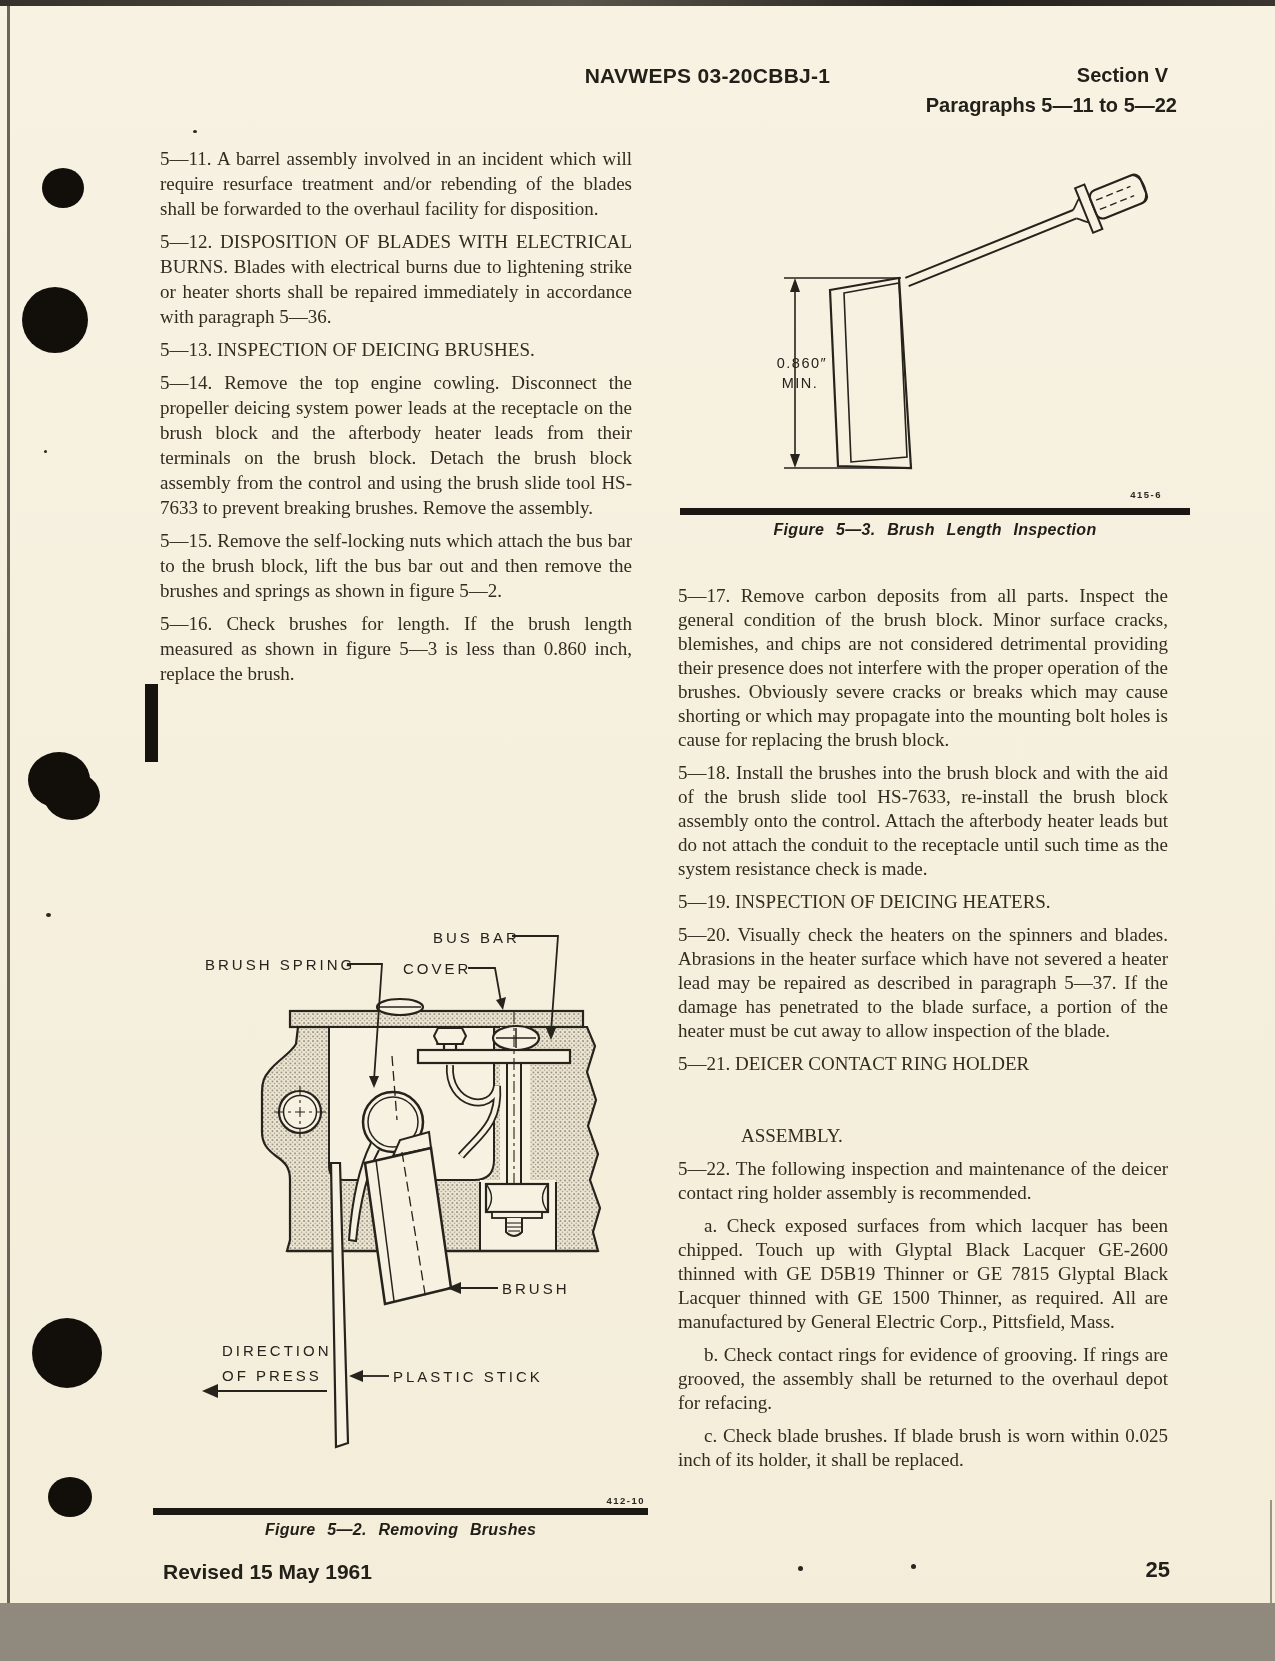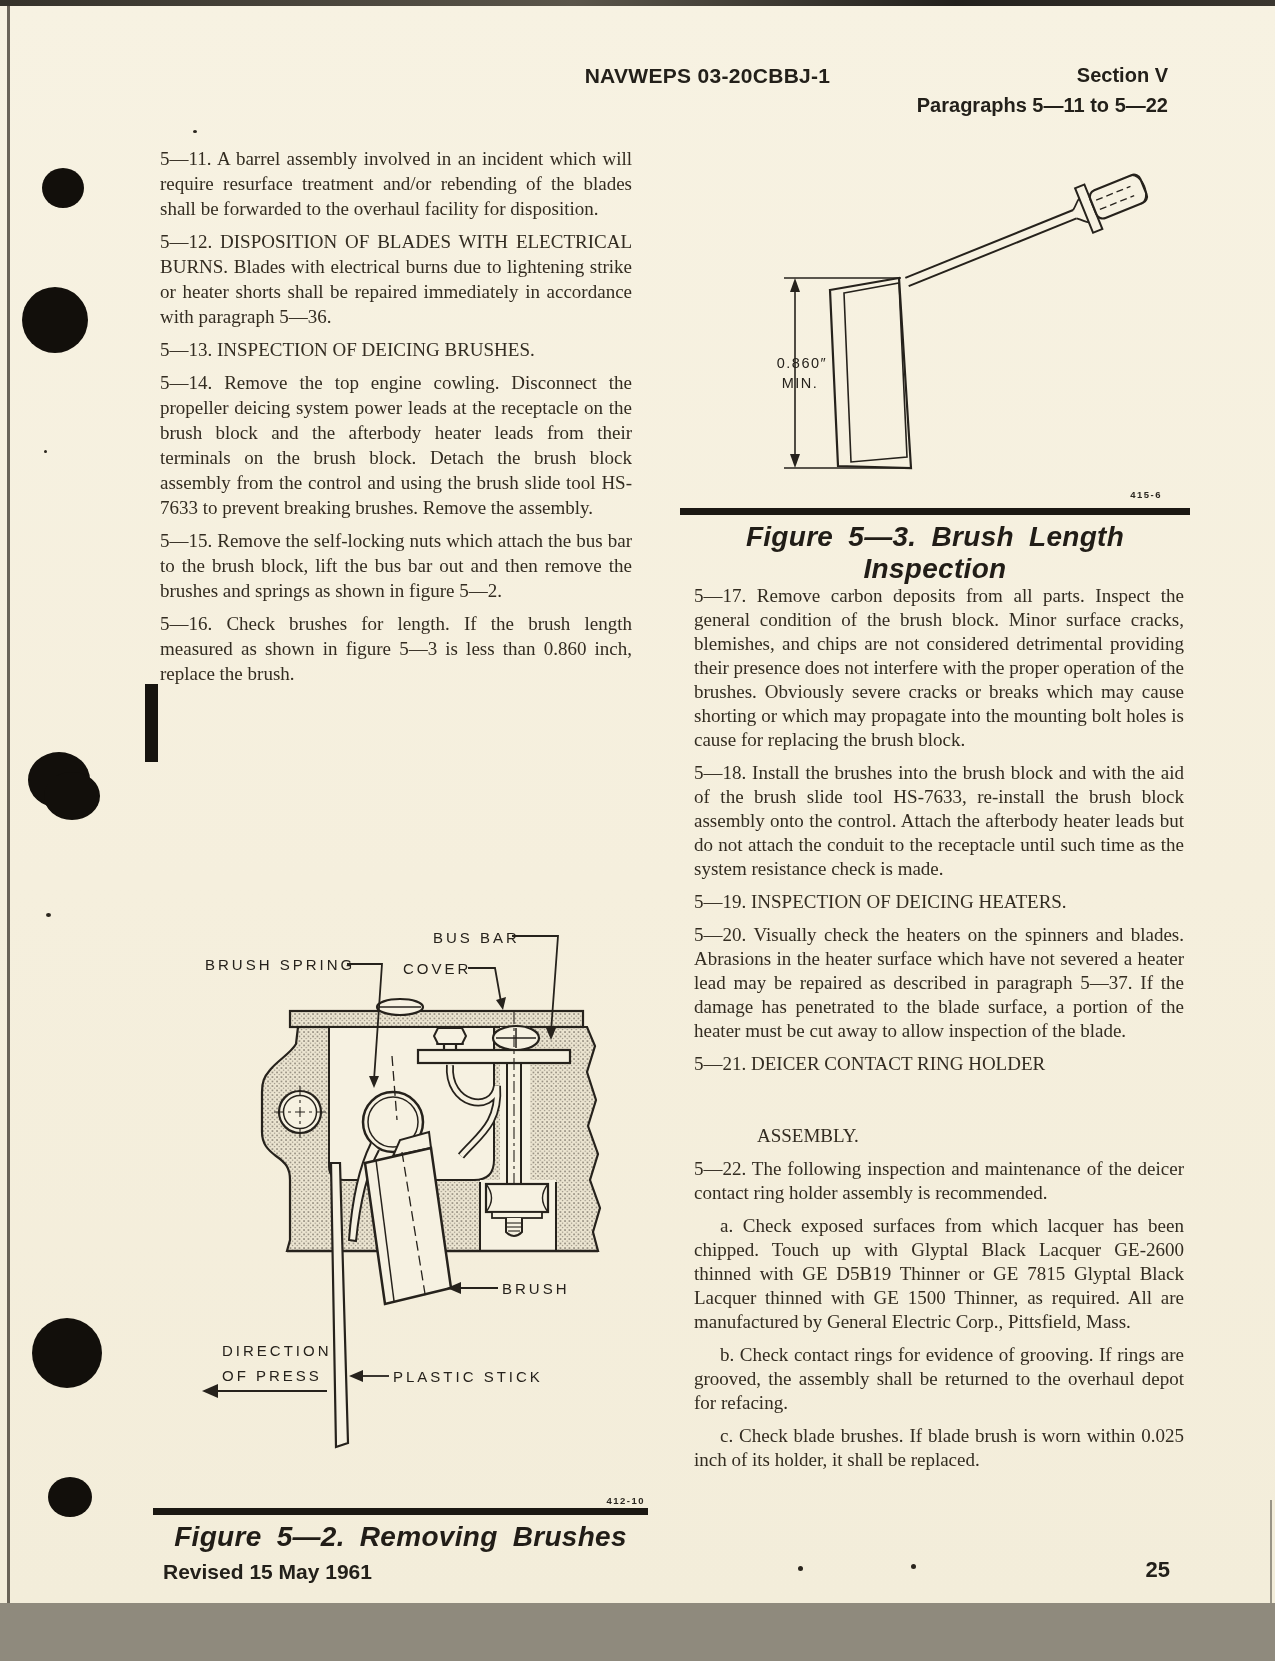--- a/index.html
+++ b/index.html
@@ -12,39 +12,39 @@
   .edge-bottom{position:absolute;left:0;top:1649px;width:1275px;height:12px;background:#15130f;}
   .edge-left{position:absolute;left:7px;top:6px;width:3px;height:1644px;background:rgba(45,40,32,.7);}
   .edge-right{position:absolute;left:1270px;top:1500px;width:2px;height:150px;background:rgba(45,40,32,.45);}
   .dot{position:absolute;background:#120f0b;border-radius:50%;}
   .speck{position:absolute;background:#2a251d;border-radius:50%;}
   .change-bar{position:absolute;left:145px;top:684px;width:13px;height:78px;background:#17140f;}
   
   .hdr{position:absolute;font-family:"Liberation Sans",sans-serif;font-weight:bold;color:#23201a;}
   .hdr-doc{left:450px;top:64px;width:515px;text-align:center;font-size:21px;letter-spacing:.3px;}
   .hdr-sec{right:107px;top:64px;text-align:right;font-size:20px;}
-  .hdr-par{right:107px;top:94px;text-align:right;font-size:20px;}
+  .hdr-par{right:98px;top:94px;text-align:right;font-size:20px;}
   .footer-rev{left:163px;top:1560px;font-size:21px;}
   .footer-page{left:1090px;top:1557px;width:80px;text-align:right;font-size:22px;}
   
   .col{position:absolute;}
   .col p{font-size:19px;text-align:justify;margin:0;color:#332c21;}
   .left-col{left:160px;top:146px;width:472px;}
   .left-col p{line-height:25px;margin-bottom:8px;}
-  .right-col{left:694px;top:584px;width:490px;}
+  .right-col{left:678px;top:584px;width:490px;}
   .right-col p{line-height:24px;margin-bottom:9px;}
   .indent{text-indent:26px;}
   .l2{display:block;padding-left:63px;margin-top:48px;}
   .l1{display:block;}
   
   .figsvg{position:absolute;}
   .fig-rule{position:absolute;height:7px;background:#1b1813;}
   .fig-code{position:absolute;font:bold 9.5px "Liberation Sans",sans-serif;letter-spacing:1.5px;color:#2a261f;text-align:right;}
   .fig-caption{position:absolute;text-align:center;font-family:"Liberation Sans",sans-serif;
-               font-style:italic;font-weight:bold;font-size:28px;word-spacing:7px;letter-spacing:.3px;color:#211d17;}
+               font-style:italic;font-weight:bold;font-size:16px;word-spacing:7px;letter-spacing:.3px;color:#211d17;}
   .svglabel{font-family:"Liberation Sans",sans-serif;font-size:15px;letter-spacing:3px;fill:#26221c;font-weight:500;}
   .svgdim{font-family:"Liberation Sans",sans-serif;font-size:14.5px;letter-spacing:1.5px;fill:#26221c;}
 </style>
 </head>
 <body>
 
 <div class="page">
 
   <div class="edge-top"></div>
   <div class="edge-bottom"></div>

